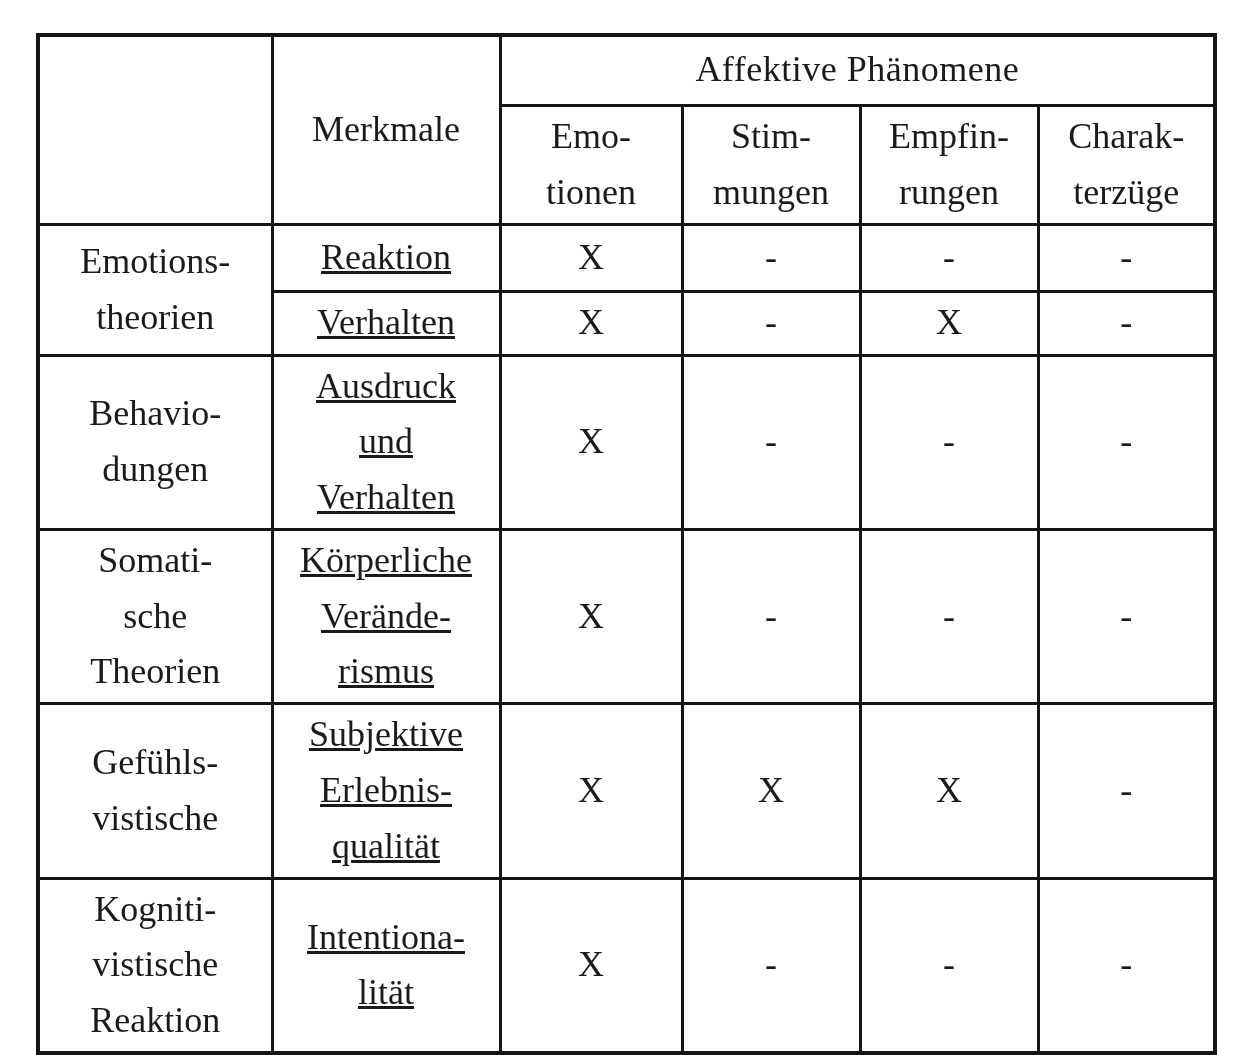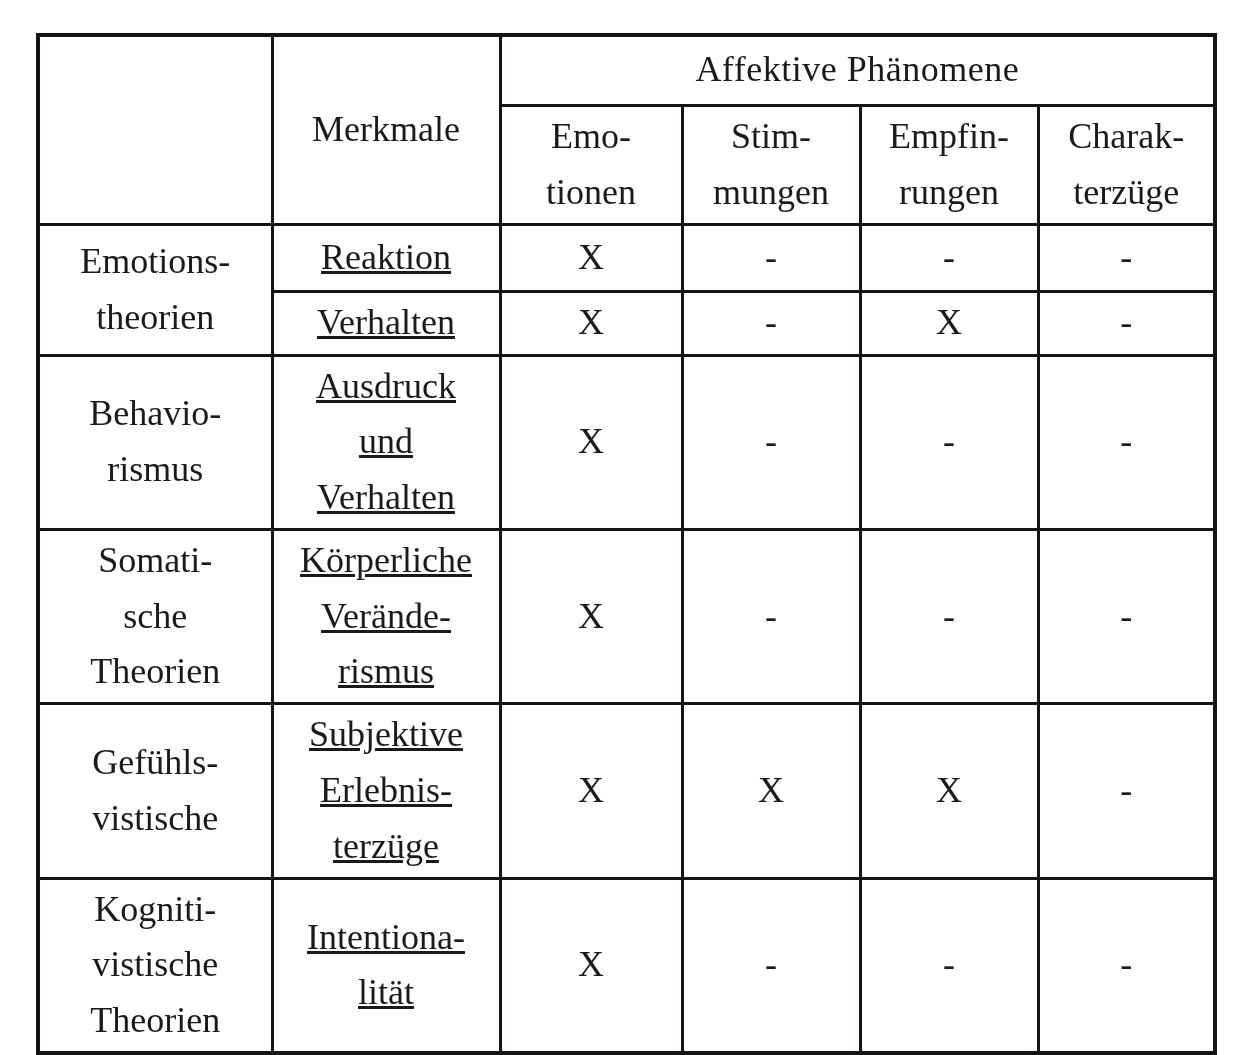--- a/index.html
+++ b/index.html
@@ -126,21 +126,21 @@
     <tr class="r-slim2">
       <td class="merkmal">Verhalten</td>
       <td class="val">X</td>
       <td class="val">-</td>
       <td class="val">X</td>
       <td class="val">-</td>
     </tr>
 
     <tr class="r-tall1">
       <td class="theory">Behavio-
-rismus</td>
+dungen</td>
       <td class="merkmal">Ausdruck
 und
 Verhalten</td>
       <td class="val">X</td>
       <td class="val">-</td>
       <td class="val">-</td>
       <td class="val">-</td>
     </tr>
 
     <tr class="r-tall2">
@@ -154,31 +154,31 @@
       <td class="val">-</td>
       <td class="val">-</td>
       <td class="val">-</td>
     </tr>
 
     <tr class="r-tall3">
       <td class="theory">Gefühls-
 vistische</td>
       <td class="merkmal">Subjektive
 Erlebnis-
-terzüge</td>
+qualität</td>
       <td class="val">X</td>
       <td class="val">X</td>
       <td class="val">X</td>
       <td class="val">-</td>
     </tr>
 
     <tr class="r-tall4">
       <td class="theory">Kogniti-
 vistische
-Theorien</td>
+Reaktion</td>
       <td class="merkmal">Intentiona-
 lität</td>
       <td class="val">X</td>
       <td class="val">-</td>
       <td class="val">-</td>
       <td class="val">-</td>
     </tr>
   </tbody>
     </table>
 </div>

